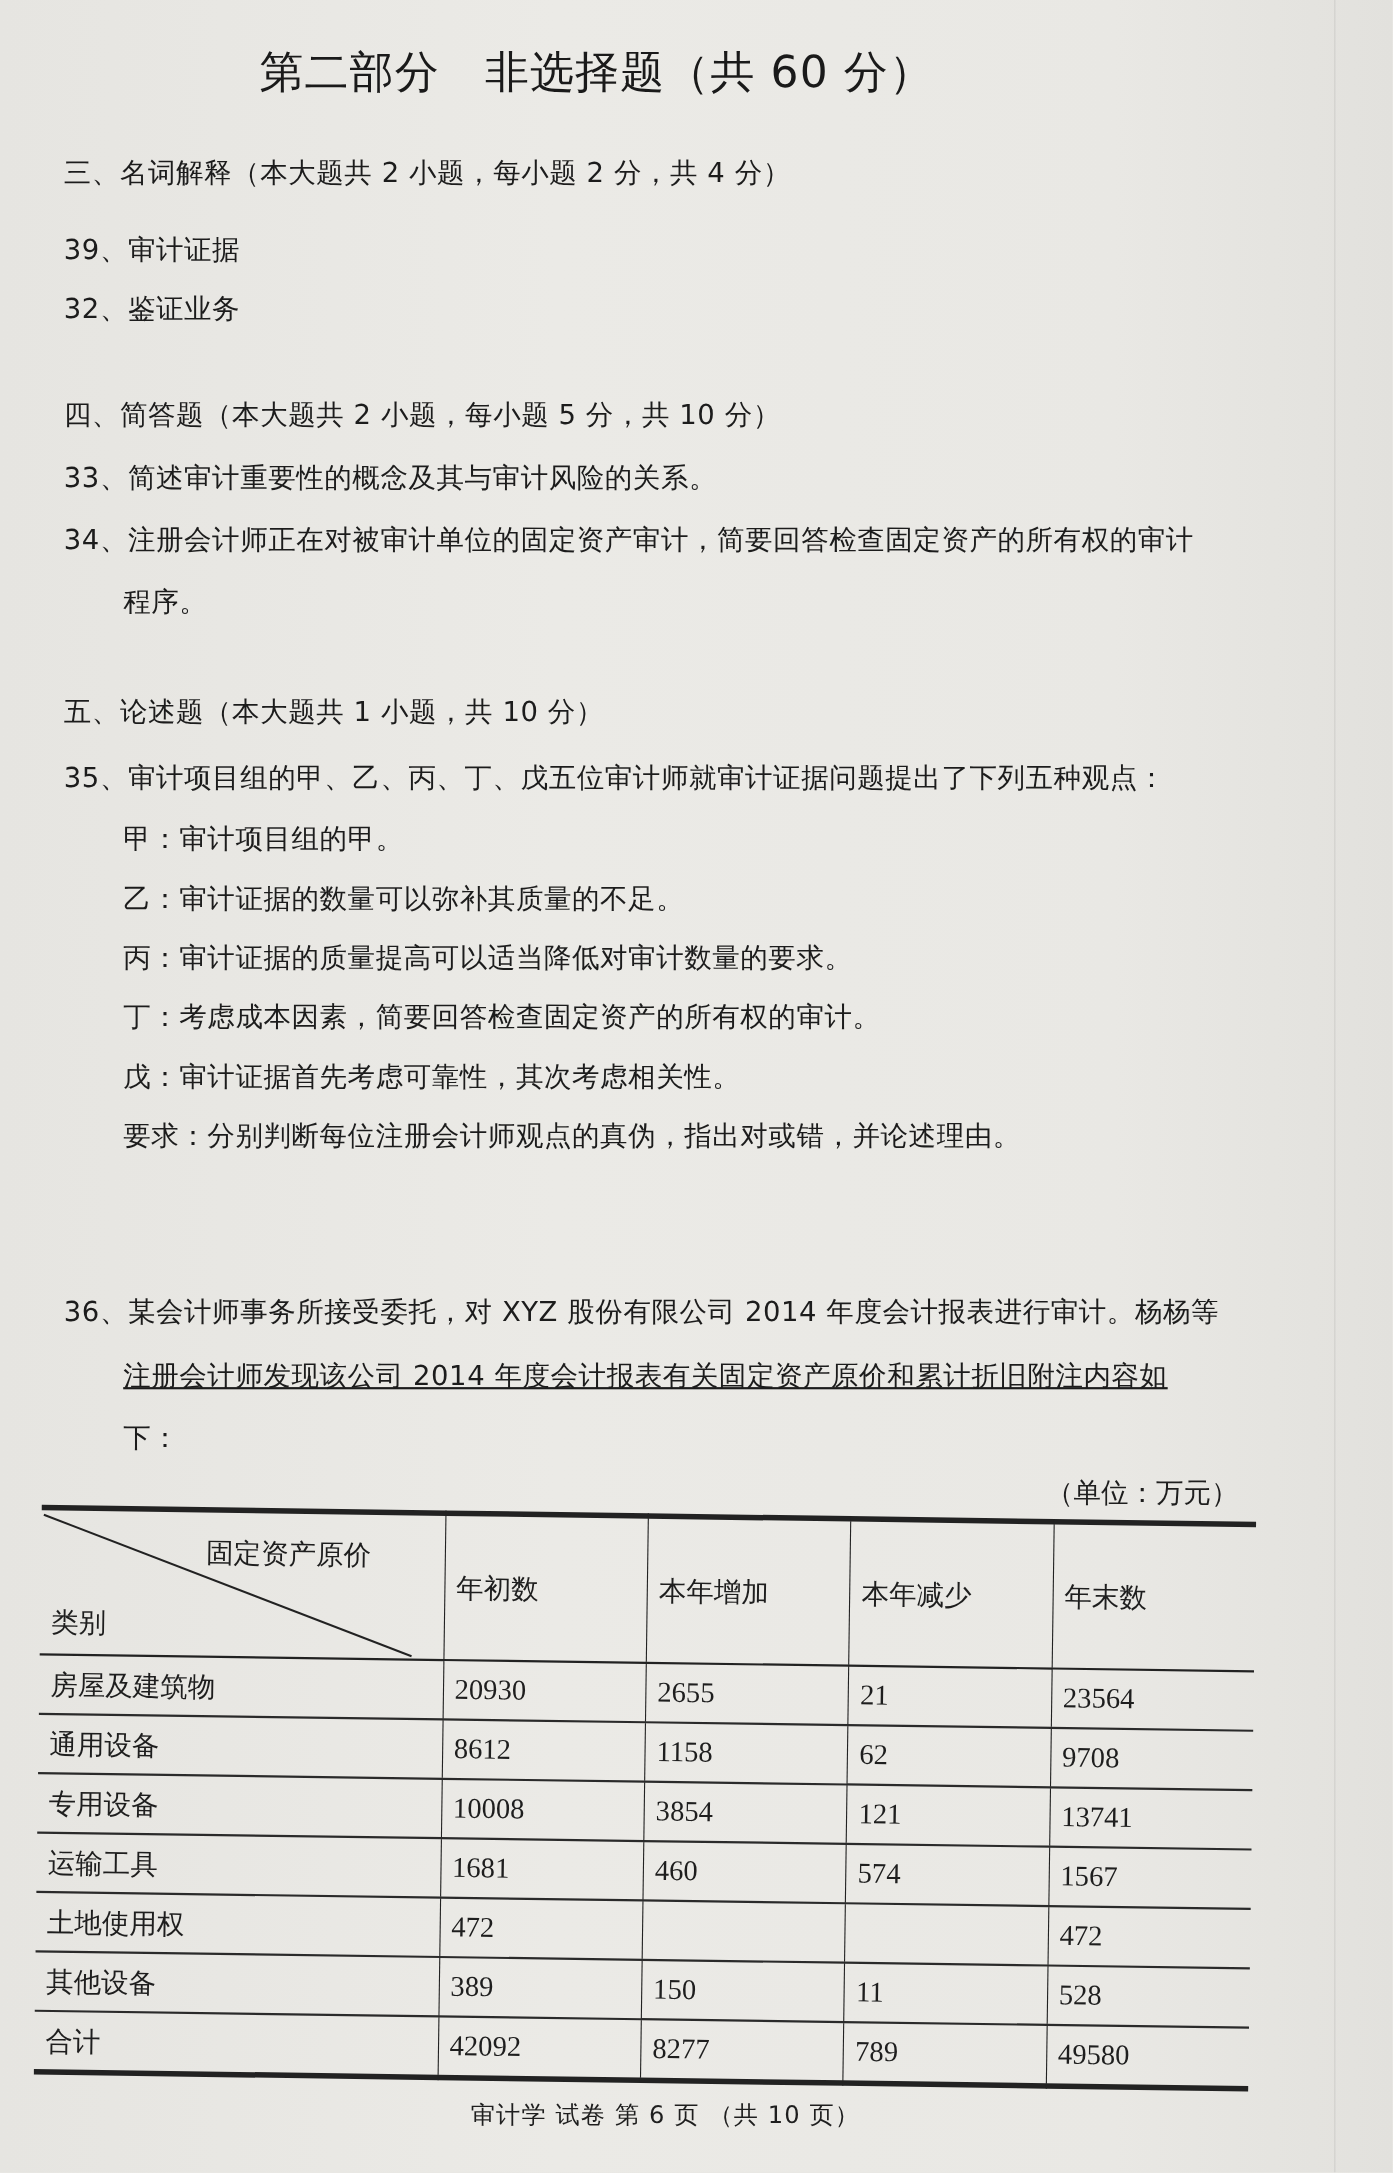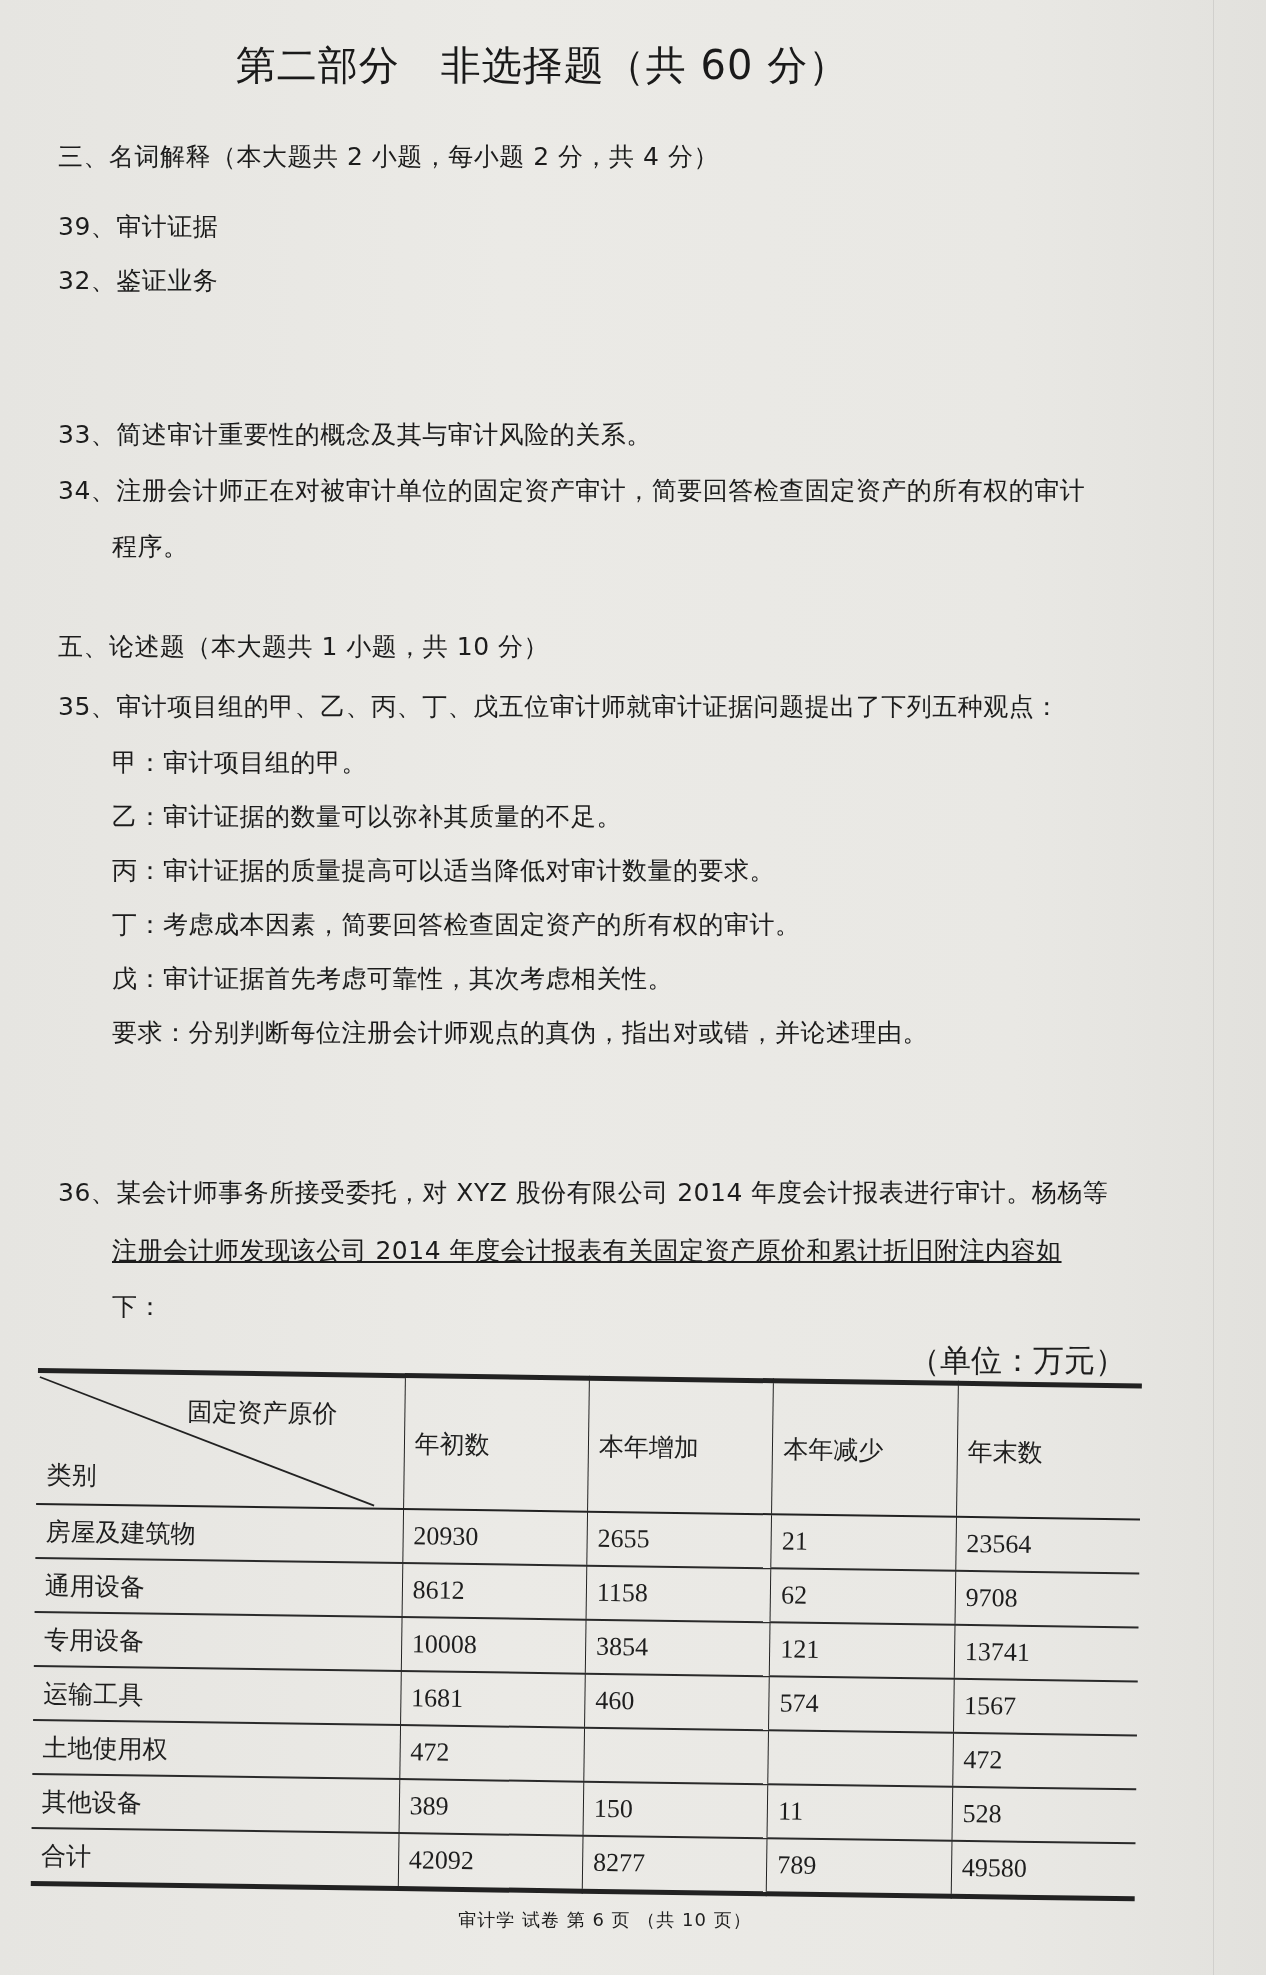--- a/index.html
+++ b/index.html
@@ -50,21 +50,21 @@
       letter-spacing: 0.5px;
     }
     .indent1 { left: 112px; }
     .indent0 { left: 58px; }
     .indent-sub { left: 112px; }
 
     .unit {
       position: absolute;
       right: 140px;
       top: 1340px;
-      font-size: 31px;
+      font-size: 25px;
     }
 
     
     .table-wrap {
       position: absolute;
       left: 38px;
       top: 1368px;
       width: 1104px;
       transform: rotate(0.8deg);
       transform-origin: left top;
@@ -126,36 +126,37 @@
     .col-head {
       width: 150px;
     }
 
     .footer {
       position: absolute;
       left: 0;
       width: 1210px;
       top: 1908px;
       text-align: center;
-      font-size: 18px;
+      font-size: 22px;
       letter-spacing: 1px;
     }
   </style>
 </head>
 <body>
 
 <div class="page">
   <div class="fold-line"></div>
 
   <div class="title">第二部分　非选择题（共 60 分）</div>
 
   <div class="line indent0" style="top:140px;">三、名词解释（本大题共 2 小题，每小题 2 分，共 4 分）</div>
   <div class="line indent0" style="top:210px;">39、审计证据</div>
   <div class="line indent0" style="top:264px;">32、鉴证业务</div>
 
+  <div class="line indent0" style="top:360px;">四、简答题（本大题共 2 小题，每小题 5 分，共 10 分）</div>
   <div class="line indent0" style="top:418px;">33、简述审计重要性的概念及其与审计风险的关系。</div>
   <div class="line indent0" style="top:474px;">34、注册会计师正在对被审计单位的固定资产审计，简要回答检查固定资产的所有权的审计</div>
   <div class="line indent1" style="top:530px;">程序。</div>
 
   <div class="line indent0" style="top:630px;">五、论述题（本大题共 1 小题，共 10 分）</div>
   <div class="line indent0" style="top:690px;">35、审计项目组的甲、乙、丙、丁、戊五位审计师就审计证据问题提出了下列五种观点：</div>
   <div class="line indent-sub" style="top:746px;">甲：审计项目组的甲。</div>
   <div class="line indent-sub" style="top:800px;">乙：审计证据的数量可以弥补其质量的不足。</div>
   <div class="line indent-sub" style="top:854px;">丙：审计证据的质量提高可以适当降低对审计数量的要求。</div>
   <div class="line indent-sub" style="top:908px;">丁：考虑成本因素，简要回答检查固定资产的所有权的审计。</div>

